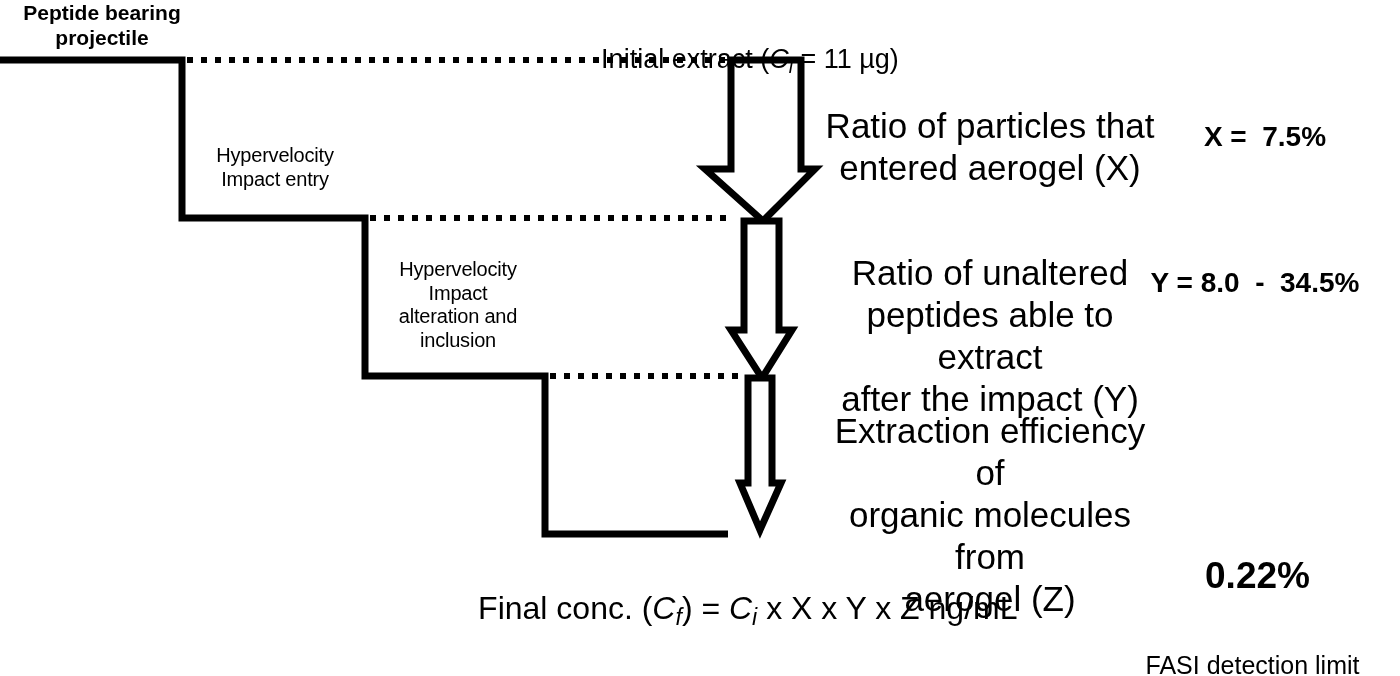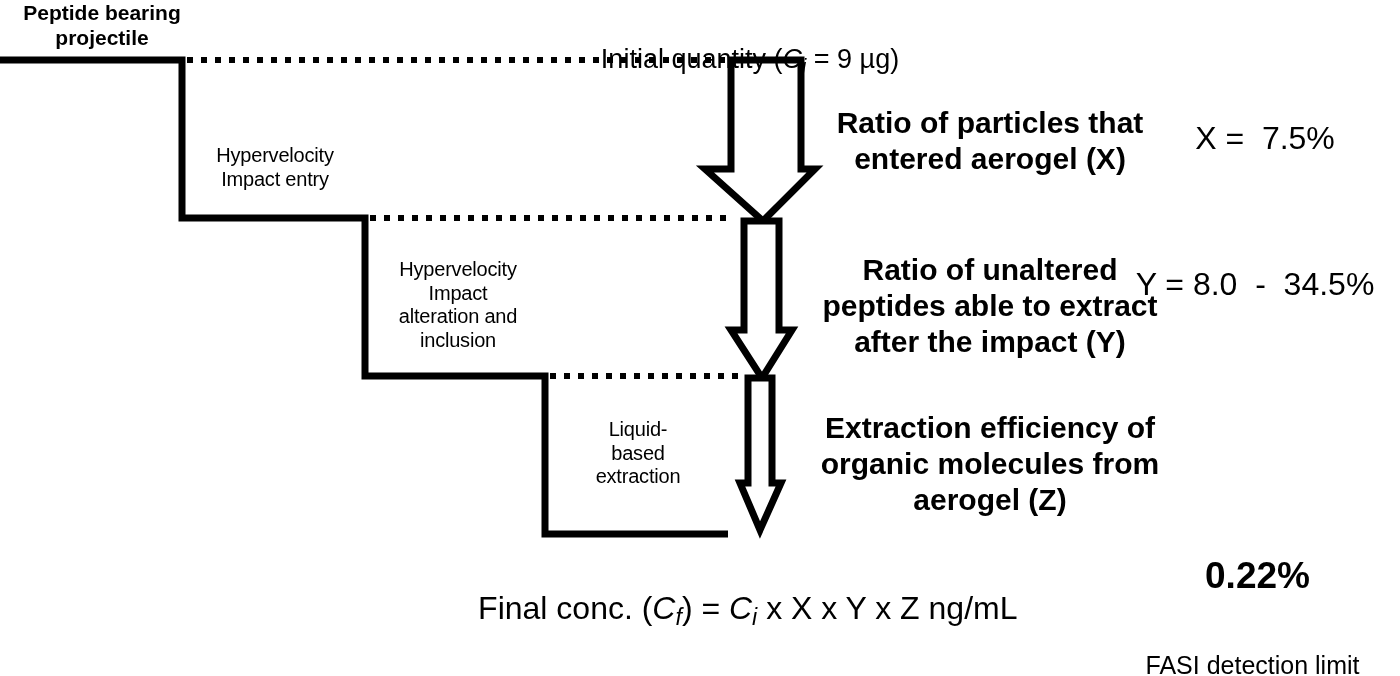--- a/index.html
+++ b/index.html
@@ -34,27 +34,27 @@
   .step-label {
     font-weight: normal;
     font-size: 20px;
     letter-spacing: -0.2px;
   }
   .hdr {
     font-size: 27px;
     font-weight: normal;
   }
   .desc {
-    font-size: 30px;
-    font-weight: bold;
+    font-size: 35px;
+    font-weight: normal;
     line-height: 1.2;
   }
   .val {
-    font-size: 32px;
-    font-weight: normal;
+    font-size: 28px;
+    font-weight: bold;
     white-space: pre;
   }
   .formula {
     font-size: 32px;
     font-weight: normal;
     white-space: pre;
   }
   .foot-bold {
     font-size: 37px;
     font-weight: bold;
@@ -95,34 +95,31 @@
 
     <g>
       <path fill="#ffffff" stroke="#000000" stroke-width="7" stroke-linejoin="miter" d="M 748 378 L 772 378 L 772 483 L 781 483 L 760 530 L 740 483 L 748 483 Z"></path>
     </g>
   </svg>
 
   <div class="lbl corner-top-left" style="left:12px; top:0px; width:180px; font-weight:bold; font-size:21px; line-height:1.2;">Peptide bearing
 projectile</div>
 
   <div class="lbl hdr" style="left:500px; top:12px; width:500px;">
-    <span>Initial quantity (</span><span class="ital">C</span><span class="sub">i</span><span> = 9 µg)</span>
+    <span>Initial extract (</span><span class="ital">C</span><span class="sub">i</span><span> = 11 µg)</span>
   </div>
 
   <div class="lbl step-label" style="left:190px; top:144px; width:170px;">Hypervelocity
 Impact entry</div>
 
   <div class="lbl step-label" style="left:372px; top:258px; width:172px;">Hypervelocity
 Impact
 alteration and
 inclusion</div>
 
-  <div class="lbl step-label" style="left:552px; top:418px; width:172px;">Liquid-
-based
-extraction</div>
 
   <div class="lbl desc" style="left:820px; top:105px; width:340px;">Ratio of particles that
 entered aerogel (X)</div>
 
   <div class="lbl desc" style="left:820px; top:252px; width:340px;">Ratio of unaltered
 peptides able to extract
 after the impact (Y)</div>
 
   <div class="lbl desc" style="left:820px; top:410px; width:340px;">Extraction efficiency of
 organic molecules from

